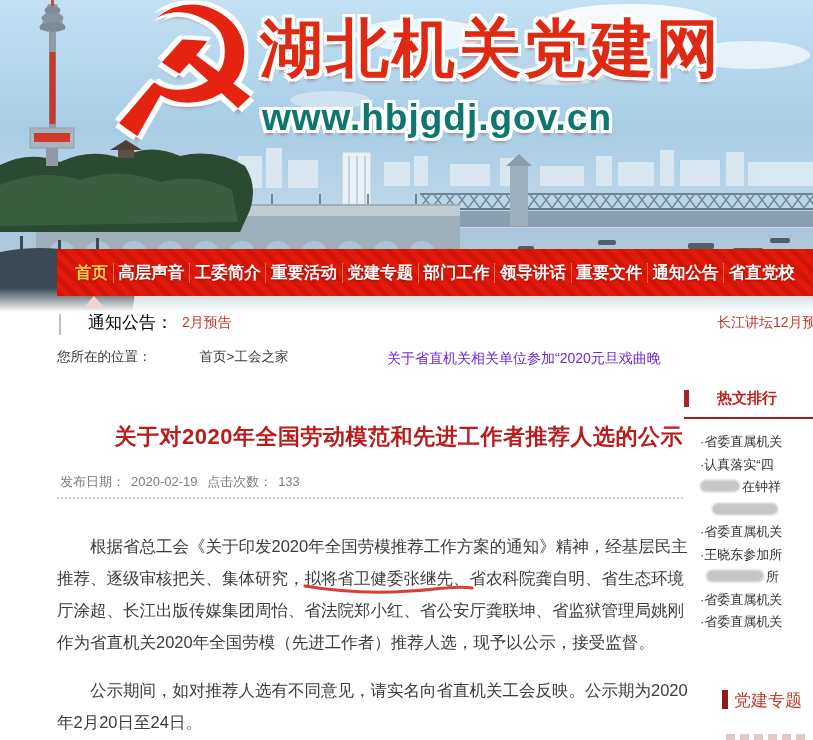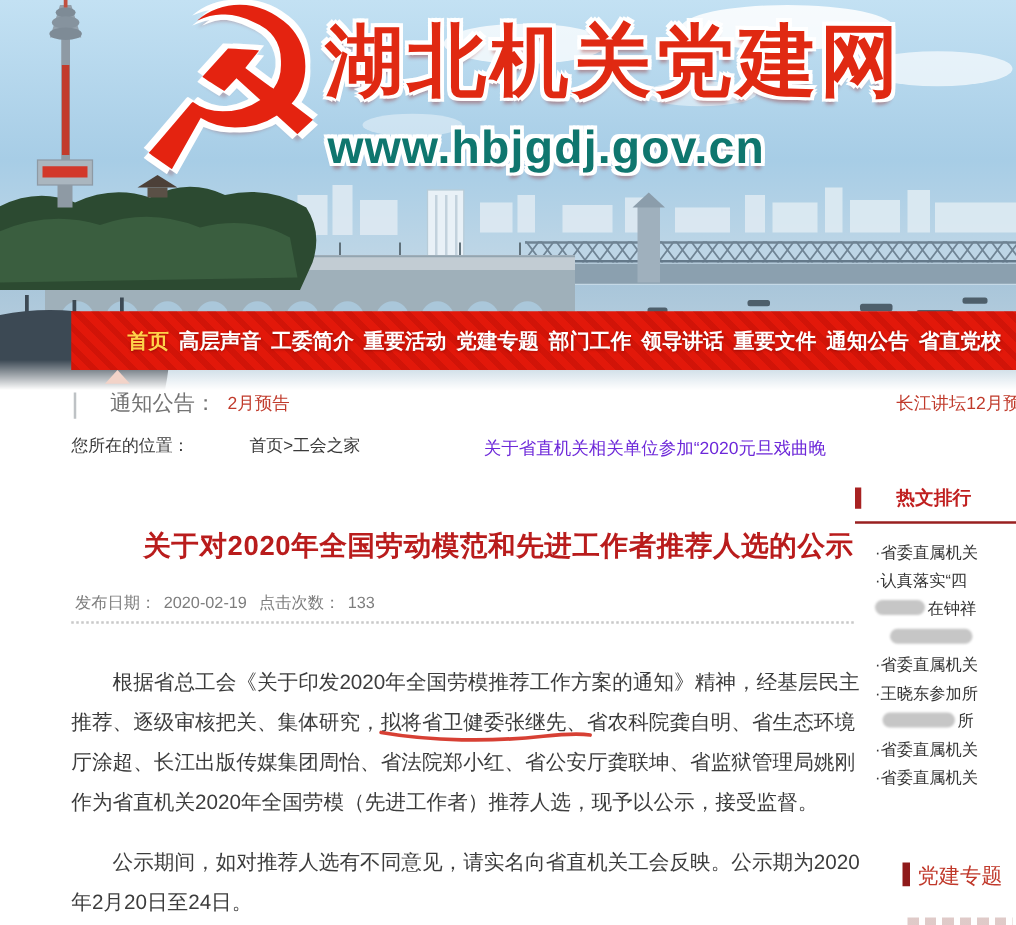--- a/index.html
+++ b/index.html
@@ -19,28 +19,28 @@
           text-shadow:-3px -3px 0 #fff,3px -3px 0 #fff,-3px 3px 0 #fff,3px 3px 0 #fff,
                       -3px 0 0 #fff,3px 0 0 #fff,0 -3px 0 #fff,0 3px 0 #fff,0 5px 3px rgba(150,10,0,.35);}
 
   
   .navbar{left:57px;top:249px;width:756px;height:47px;z-index:4;
           background:repeating-linear-gradient(45deg,rgba(150,5,0,.22) 0 5px,rgba(150,5,0,0) 5px 11px),#e2180a;
           display:flex;align-items:center;justify-content:space-between;padding:0 14px;box-sizing:border-box;}
   .nav-item{font-size:16.5px;font-weight:600;color:#ffffff;white-space:nowrap;padding:0 4px;cursor:pointer;
             text-shadow:0 1px 2px rgba(90,0,0,.45);}
   .nav-sep{width:1px;height:20px;background:rgba(255,200,160,.55);}
-  .nav-item.active{color:#ffd24a;margin-left:27px;}
+  .nav-item.active{color:#ffd24a;}
   .nav-pointer{left:84px;top:296px;width:0;height:0;z-index:4;
                border-left:10px solid transparent;border-right:10px solid transparent;
                border-bottom:11px solid #f2d3c8;}
 
   
   .notice-edge{left:59px;top:314px;width:2px;height:21px;background:#7e858b;opacity:.5;}
-  .notice-label{left:88px;top:311px;font-size:17px;color:#737373;}
+  .notice-label{left:88px;top:311px;font-size:17px;color:#000000;}
   .notice-link1{left:182px;top:314px;font-size:14px;color:#c03a2b;cursor:pointer;}
   .notice-link2{left:387px;top:314px;font-size:14px;color:#6d28d9;cursor:pointer;white-space:nowrap;margin-top:36px;}
   .notice-link3{left:717px;top:314px;font-size:14px;color:#c03a2b;cursor:pointer;white-space:nowrap;}
 
   
   .breadcrumb{left:57px;top:348px;font-size:13.5px;color:#3a3a3a;}
   .breadcrumb .path{color:#3a3a3a;cursor:pointer;margin-left:48px;}
 
   
   .art-title{left:57px;top:422px;width:626px;text-align:right;font-size:22px;font-weight:700;

